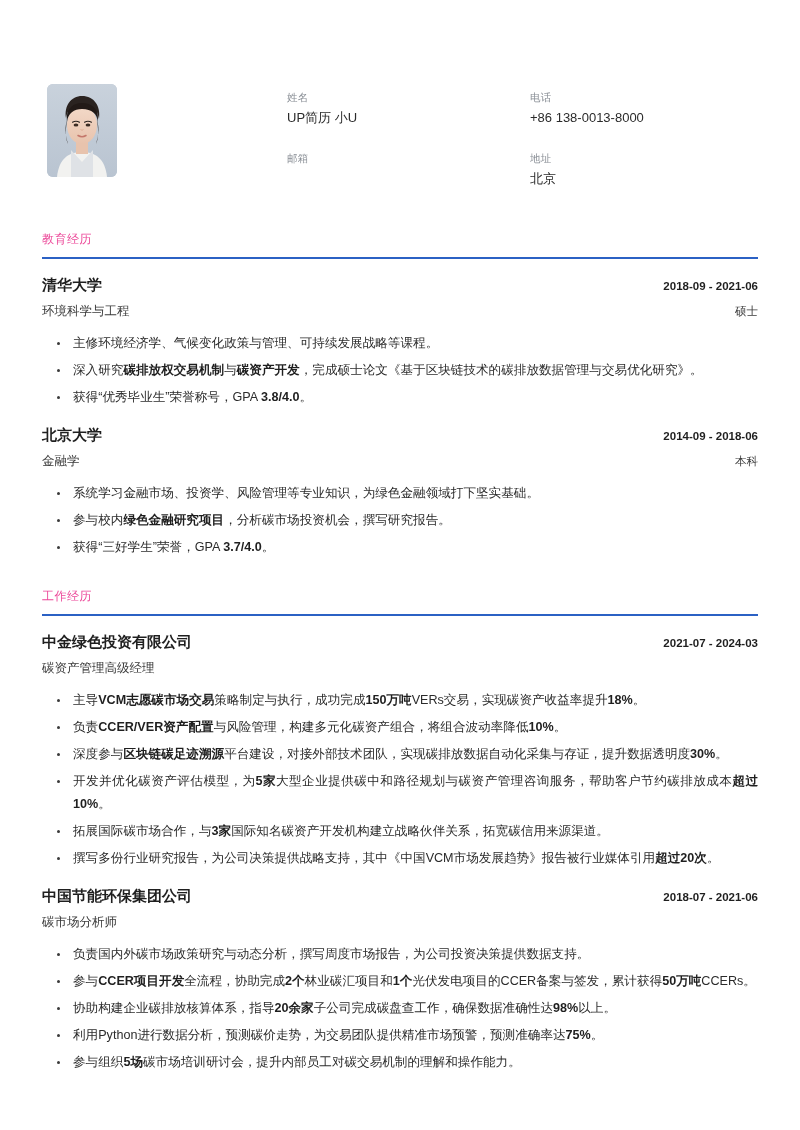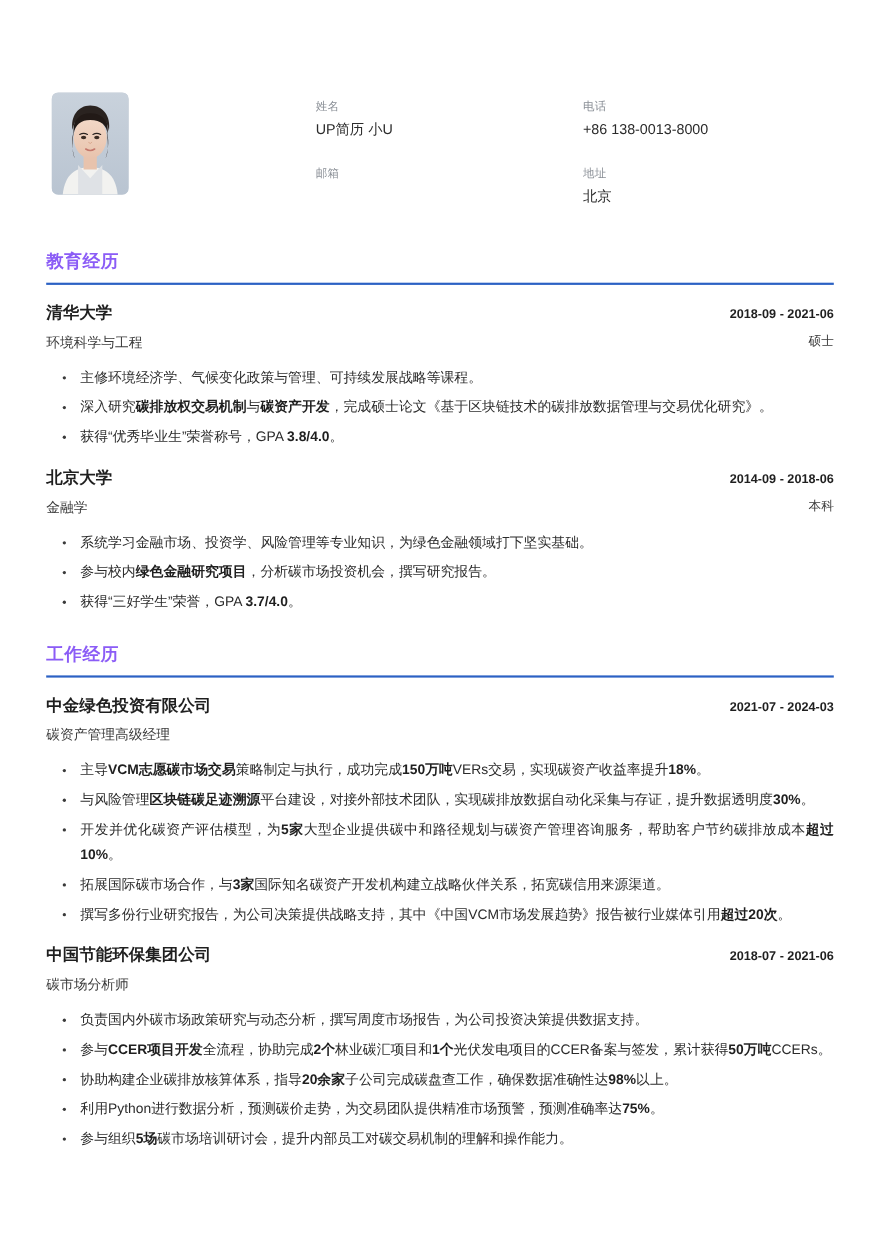--- a/index.html
+++ b/index.html
@@ -61,23 +61,23 @@
   .field-value {
     font-size: 13px;
     color: #2b2b2b;
     line-height: 22px;
     margin-top: 2px;
   }
 
   
   .section { margin-top: 26px; }
   .section-title {
-    font-size: 16px;
-    font-weight: bold;
-    color: #8b5cf6;
+    font-size: 12px;
+    font-weight: normal;
+    color: #ec4899;
     line-height: 22px;
     letter-spacing: .5px;
   }
   .section-rule {
     margin-top: 7px;
     height: 2px;
     background: #2b61c4;
     width: 100%;
   }
 
@@ -243,21 +243,22 @@
           <div class="entry-top">
             <div class="entry-org">中金绿色投资有限公司</div>
             <div class="entry-dates">2021-07 - 2024-03</div>
           </div>
           <div class="entry-sub">
             <div class="entry-role">碳资产管理高级经理</div>
             <div class="entry-degree"></div>
           </div>
           <ul class="bullets">
             <li><span>主导</span><b>VCM志愿碳市场交易</b><span>策略制定与执行，成功完成</span><b>150万吨</b><span>VERs交易，实现碳资产收益率提升</span><b>18%</b><span>。</span></li>
-            <li><span>与风险管理</span><b>区块链碳足迹溯源</b><span>平台建设，对接外部技术团队，实现碳排放数据自动化采集与存证，提升数据透明度</span><b>30%</b><span>。</span></li>
+            <li><span>负责</span><b>CCER/VER资产配置</b><span>与风险管理，构建多元化碳资产组合，将组合波动率降低</span><b>10%</b><span>。</span></li>
+            <li><span>深度参与</span><b>区块链碳足迹溯源</b><span>平台建设，对接外部技术团队，实现碳排放数据自动化采集与存证，提升数据透明度</span><b>30%</b><span>。</span></li>
             <li><span>开发并优化碳资产评估模型，为</span><b>5家</b><span>大型企业提供碳中和路径规划与碳资产管理咨询服务，帮助客户节约碳排放成本</span><b>超过10%</b><span>。</span></li>
             <li><span>拓展国际碳市场合作，与</span><b>3家</b><span>国际知名碳资产开发机构建立战略伙伴关系，拓宽碳信用来源渠道。</span></li>
             <li><span>撰写多份行业研究报告，为公司决策提供战略支持，其中《中国VCM市场发展趋势》报告被行业媒体引用</span><b>超过20次</b><span>。</span></li>
           </ul>
         </div>
         <div class="entry">
           <div class="entry-top">
             <div class="entry-org">中国节能环保集团公司</div>
             <div class="entry-dates">2018-07 - 2021-06</div>
           </div>

